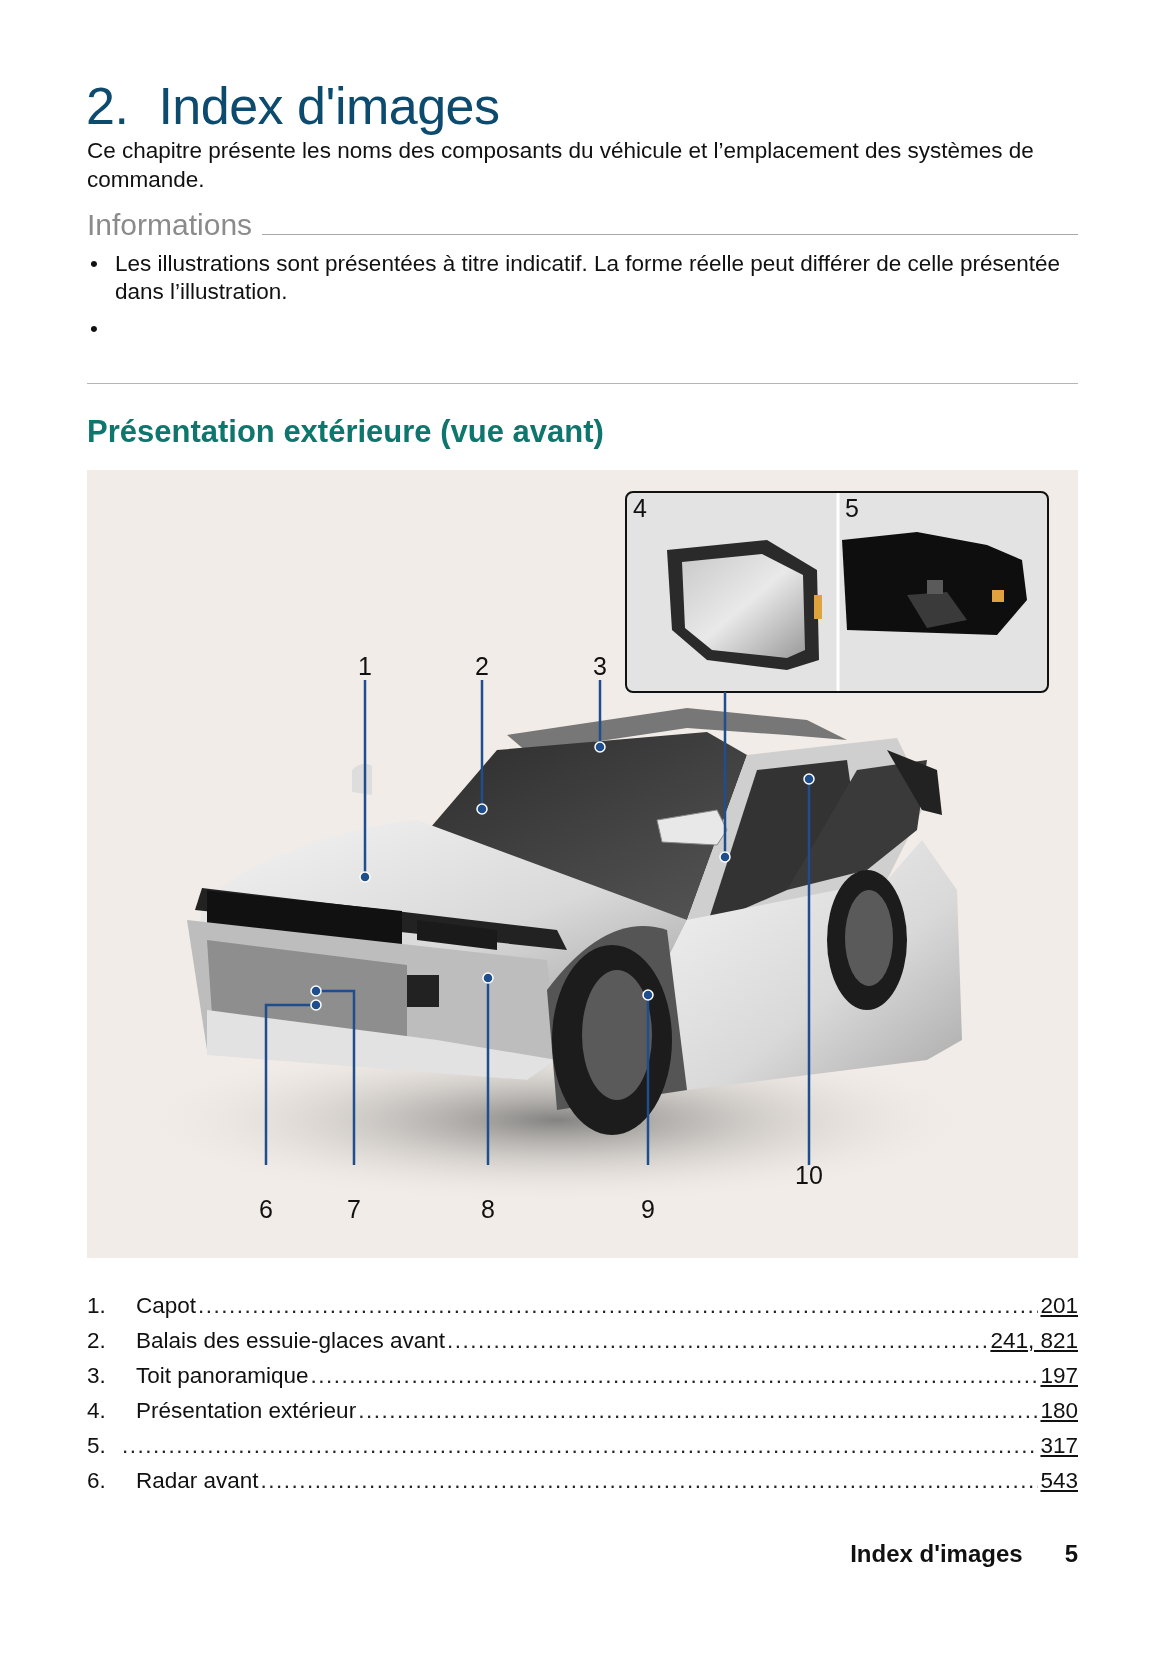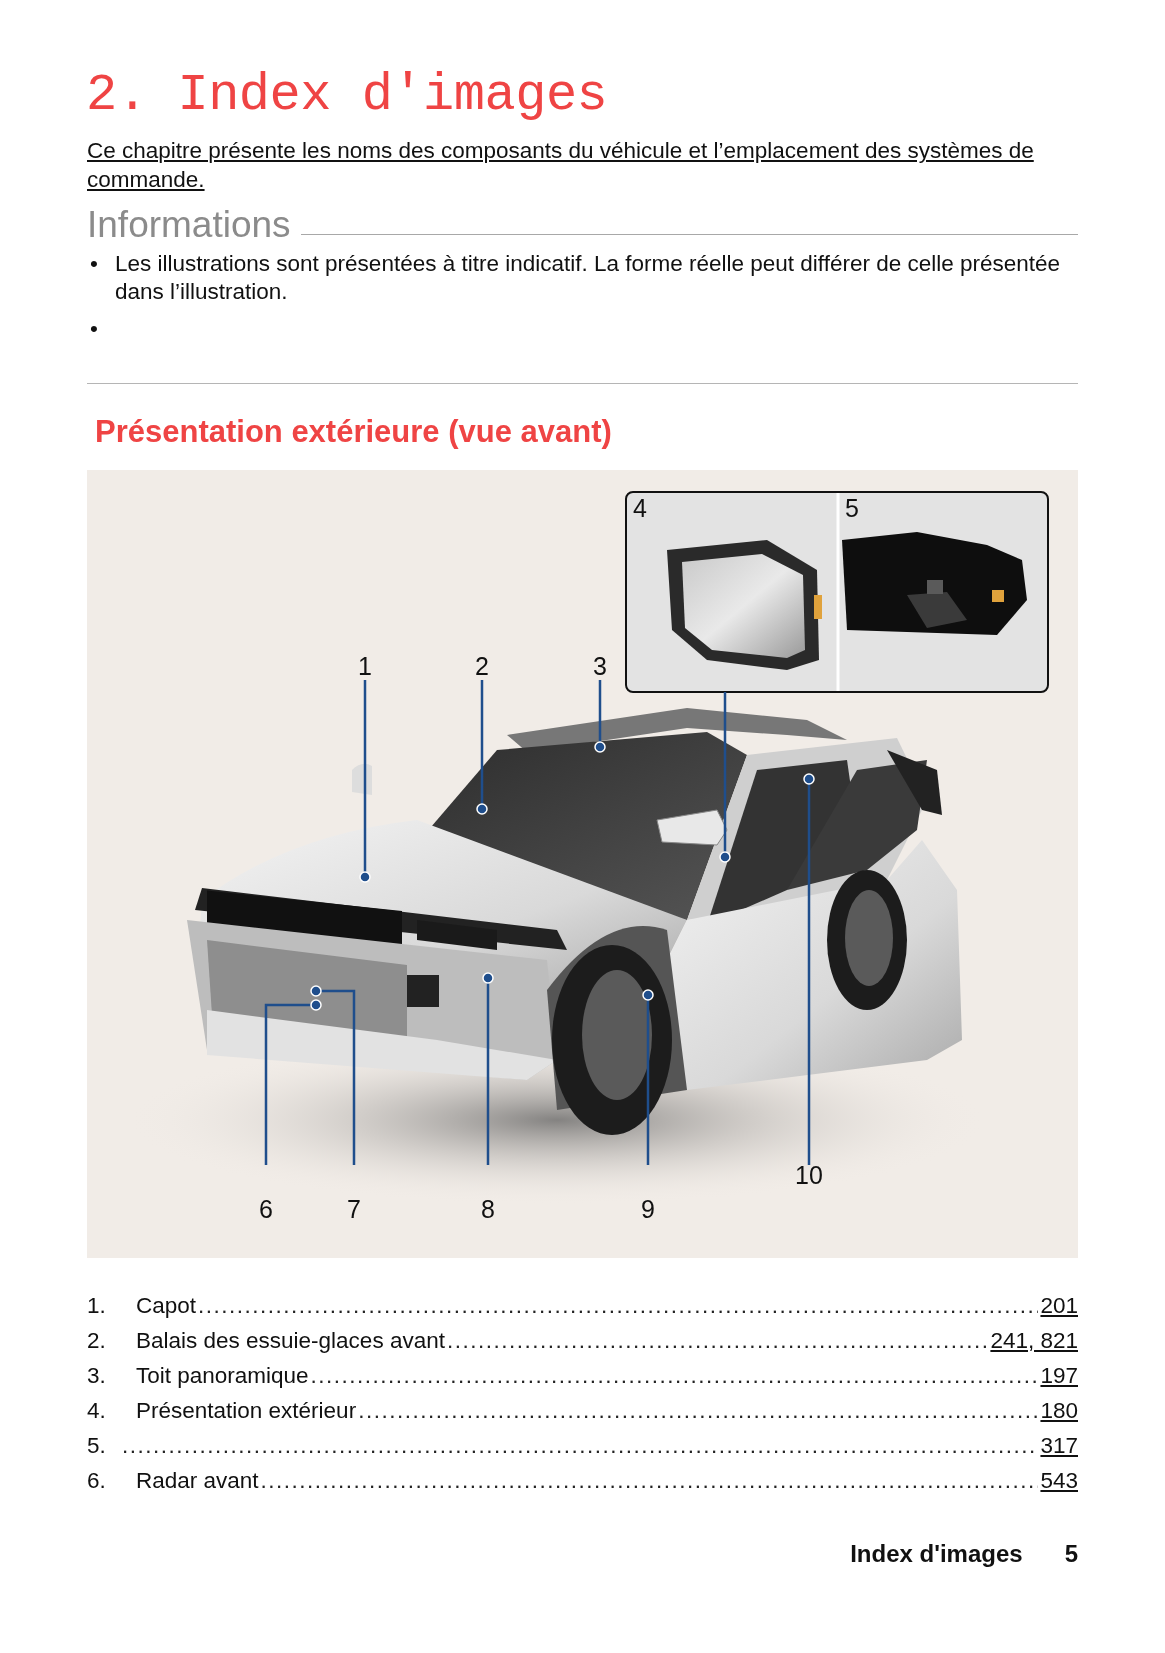--- a/index.html
+++ b/index.html
@@ -1,29 +1,29 @@
 <!DOCTYPE html>
 <html><head>
 <meta charset="utf-8">
 <style>
   html, body { margin: 0; padding: 0; background: #ffffff; }
   body { width: 1165px; height: 1653px; position: relative; overflow: hidden;
          font-family: "Liberation Sans", "DejaVu Sans", sans-serif; color: #111; }
   .abs { position: absolute; }
-  .title { left: 86px; top: 66px; font-size: 52px; font-weight: 500; color: #ef4444; letter-spacing: -0.5px; white-space: nowrap; font-family: Liberation Mono, monospace; }
+  .title { left: 86px; top: 76px; font-size: 52px; font-weight: 500; color: #0c4a6e; letter-spacing: -0.5px; white-space: nowrap; }
   .title .num { margin-right: 30px; }
-  .intro { left: 87px; top: 136px; width: 990px; font-size: 22.5px; line-height: 29px; color: #111; text-decoration: underline; }
+  .intro { left: 87px; top: 136px; width: 990px; font-size: 22.5px; line-height: 29px; color: #111; }
   .info-head { left: 87px; top: 207px; width: 991px; height: 34px; display: flex; align-items: flex-end; }
-  .info-head .lbl { font-size: 37px; color: #8b8b8b; font-weight: 500; white-space: nowrap; line-height: 32px; }
+  .info-head .lbl { font-size: 30px; color: #8b8b8b; font-weight: 500; white-space: nowrap; line-height: 32px; }
   .info-head .rule { flex: 1; border-bottom: 1.5px solid #a8a8a8; margin-left: 10px; margin-bottom: 6px; }
   .bullets { left: 87px; top: 250px; width: 991px; margin: 0; padding: 0; list-style: none; }
   .bullets li { position: relative; padding-left: 28px; font-size: 22.5px; line-height: 28px; margin-bottom: 9px; color: #111; }
   .bullets li .dot { position: absolute; left: 3px; top: 0; }
   .divider { left: 87px; top: 383px; width: 991px; height: 0; border-top: 1.5px solid #b5b5b5; }
-  .section { left: 95px; top: 414px; font-size: 31px; font-weight: 700; color: #ef4444; white-space: nowrap; }
+  .section { left: 87px; top: 414px; font-size: 31px; font-weight: 700; color: #0f766e; white-space: nowrap; }
   .panel { left: 87px; top: 470px; width: 991px; height: 788px; background: #f1ece7; overflow: hidden; }
   .panel svg { position: absolute; left: 0; top: 0; }
   .callout { position: absolute; font-size: 25px; font-weight: 500; color: #111; transform: translate(-50%, -50%); line-height: 1; }
   .list { left: 87px; top: 1288px; width: 991px; }
   .row { display: flex; align-items: baseline; font-size: 22.5px; height: 35px; line-height: 35px; color: #111; }
   .row .n { width: 33px; flex: none; }
   .row .lab { flex: none; white-space: nowrap; margin-left: 16px; }
   .row .leader { flex: 1; overflow: hidden; white-space: nowrap; letter-spacing: 1.5px; color: #222; margin: 0 2px; }
   .row .pg { flex: none; white-space: nowrap; text-decoration: underline; }
   .footer { top: 1540px; left: 0; width: 1078px; display: flex; justify-content: flex-end; font-size: 24px; font-weight: 700; color: #111; }

